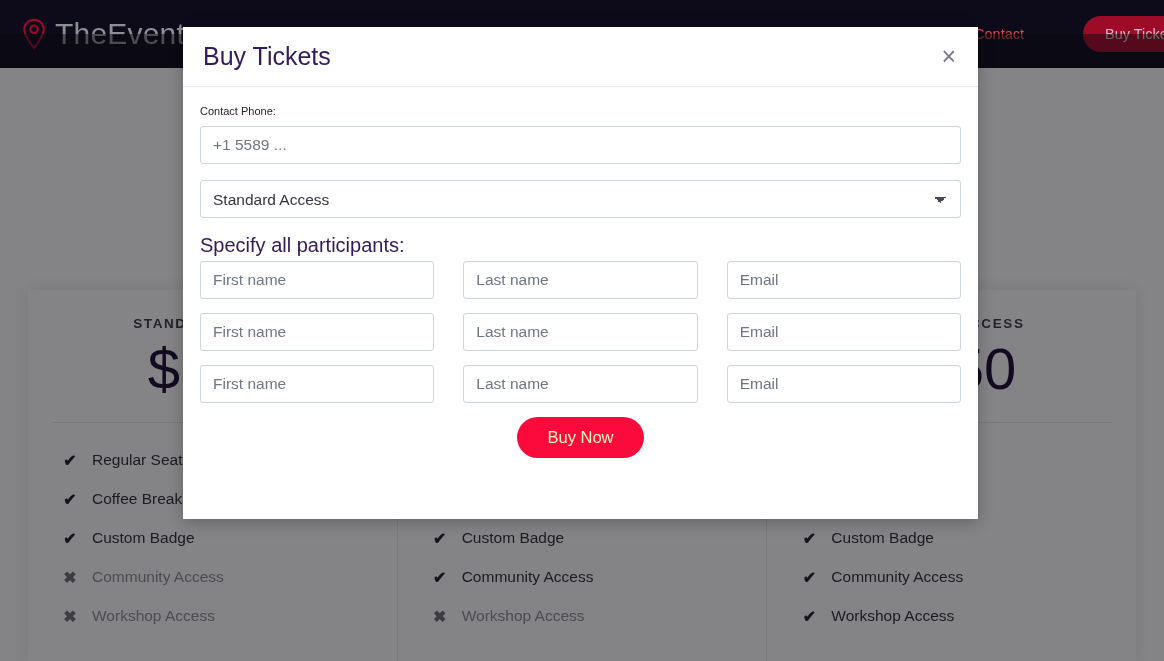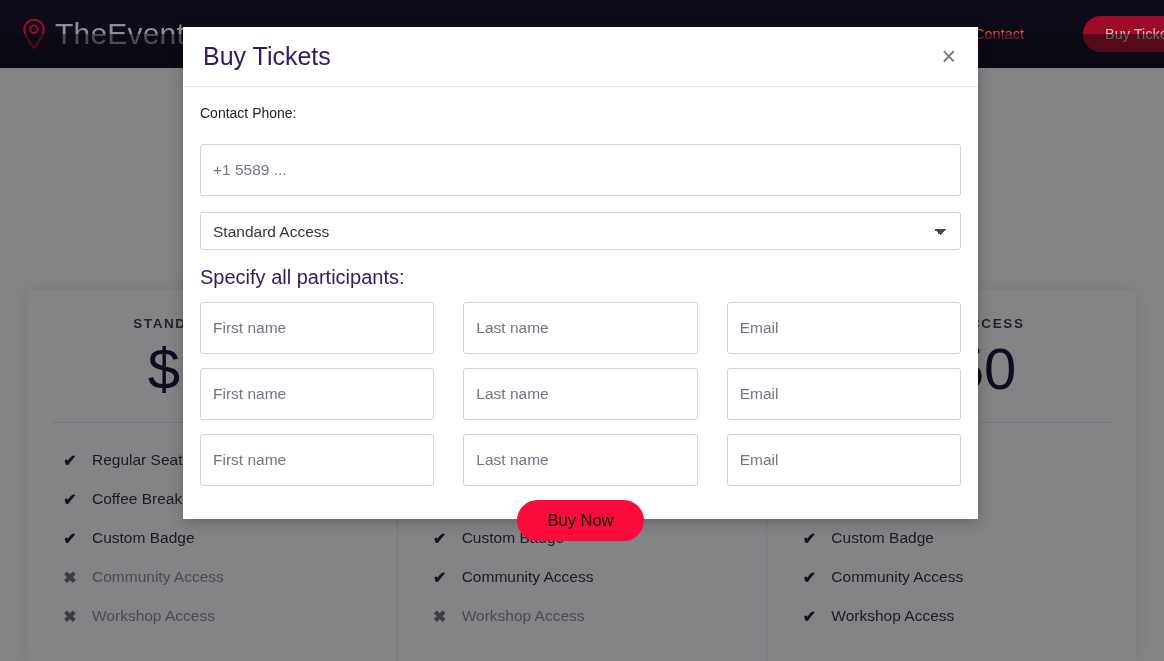--- a/index.html
+++ b/index.html
@@ -109,24 +109,24 @@
     font-size: 25px; color: #331a5c; font-weight: 400;
   }
   #modal-close {
     background: none; border: none; cursor: pointer;
     font-size: 25px; color: #7a7a84; line-height: 1;
     padding: 0 2px;
     font-family: "Liberation Sans", sans-serif;
   }
   #modal-body { padding: 18px 17px 0 17px; }
   .field-label {
-    font-size: 14px; color: #23232b; margin-bottom: 23px;
+    font-size: 11px; color: #23232b; margin-bottom: 9px;
   }
   .txt, .sel {
-    width: 100%; height: 52px;
+    width: 100%; height: 38px;
     border: 1px solid #ccd4dd; border-radius: 3px;
     padding: 0 12px; font-size: 15.5px; color: #35353f;
     font-family: "Liberation Sans", sans-serif;
     background: #fff; outline: none;
   }
   .txt::placeholder { color: #6f7782; }
   .sel {
     height: 38px;
     appearance: none; -webkit-appearance: none;
     background-image:
@@ -134,27 +134,27 @@
       linear-gradient(135deg, #4a4a55 50%, transparent 50%);
     background-position:
       calc(100% - 20px) 16px,
       calc(100% - 14px) 16px;
     background-size: 6px 6px, 6px 6px;
     background-repeat: no-repeat;
   }
   #phone-wrap { margin-bottom: 16px; }
   #type-wrap { margin-bottom: 16px; }
   #participants-label {
-    font-size: 20px; color: #331a5c; margin-bottom: 13px;
+    font-size: 20px; color: #331a5c; margin-bottom: 4px;
   }
   .prow { display: flex; gap: 29px; margin-bottom: 14px; }
   .prow .txt { flex: 1 1 0; }
   #buy-now-wrap { text-align: center; margin-top: 10px; }
   #buy-now {
-    background: #fc0a3c; color: #000000;
+    background: #fc0a3c; color: #fef9c3;
     border: none; border-radius: 22px;
     padding: 11px 30px; font-size: 16.5px;
     font-family: "Liberation Sans", sans-serif;
     cursor: pointer;
   }
 </style>
 </head>
 <body>
 
 <div id="page">

